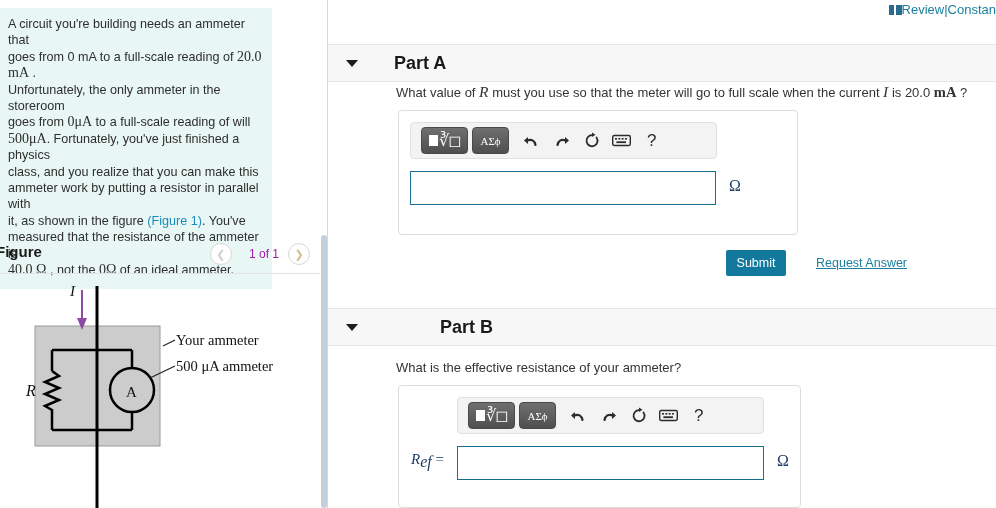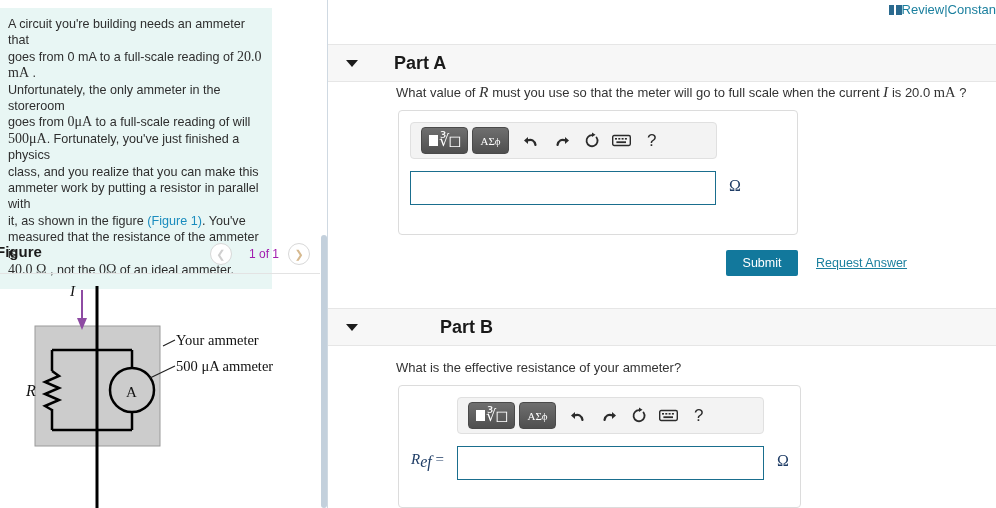--- a/index.html
+++ b/index.html
@@ -151,20 +151,21 @@
     white-space: nowrap;
   }
   .part-question .mvar {
     font-family: "Liberation Serif", serif;
     font-style: italic;
     font-size: 15.5px;
   }
   .part-question .munit {
     font-family: "Liberation Serif", serif;
     font-size: 14.5px;
+    font-weight: bold;
   }
 
   .answer-box {
     position: absolute;
     border: 1px solid #dcdcdc;
     border-radius: 4px;
     background: #ffffff;
   }
 
   .math-toolbar {
@@ -231,21 +232,21 @@
     font-family: "Liberation Serif", serif;
     font-size: 15px;
     color: #1f3d66;
   }
   .var-label .sub { font-size: 16px; vertical-align: -3px; font-style: italic; text-align: right; }
   .var-label .it { font-style: italic; }
 
   #submit-button {
     position: absolute;
     left: 398px; top: 250px;
-    width: 72px; height: 26px;
+    width: 60px; height: 26px;
     background: #12789c;
     color: #ffffff;
     border: none;
     border-radius: 2px;
     font-family: "Liberation Sans", sans-serif;
     font-size: 12.5px;
     cursor: pointer;
   }
   #request-answer {
     position: absolute;

